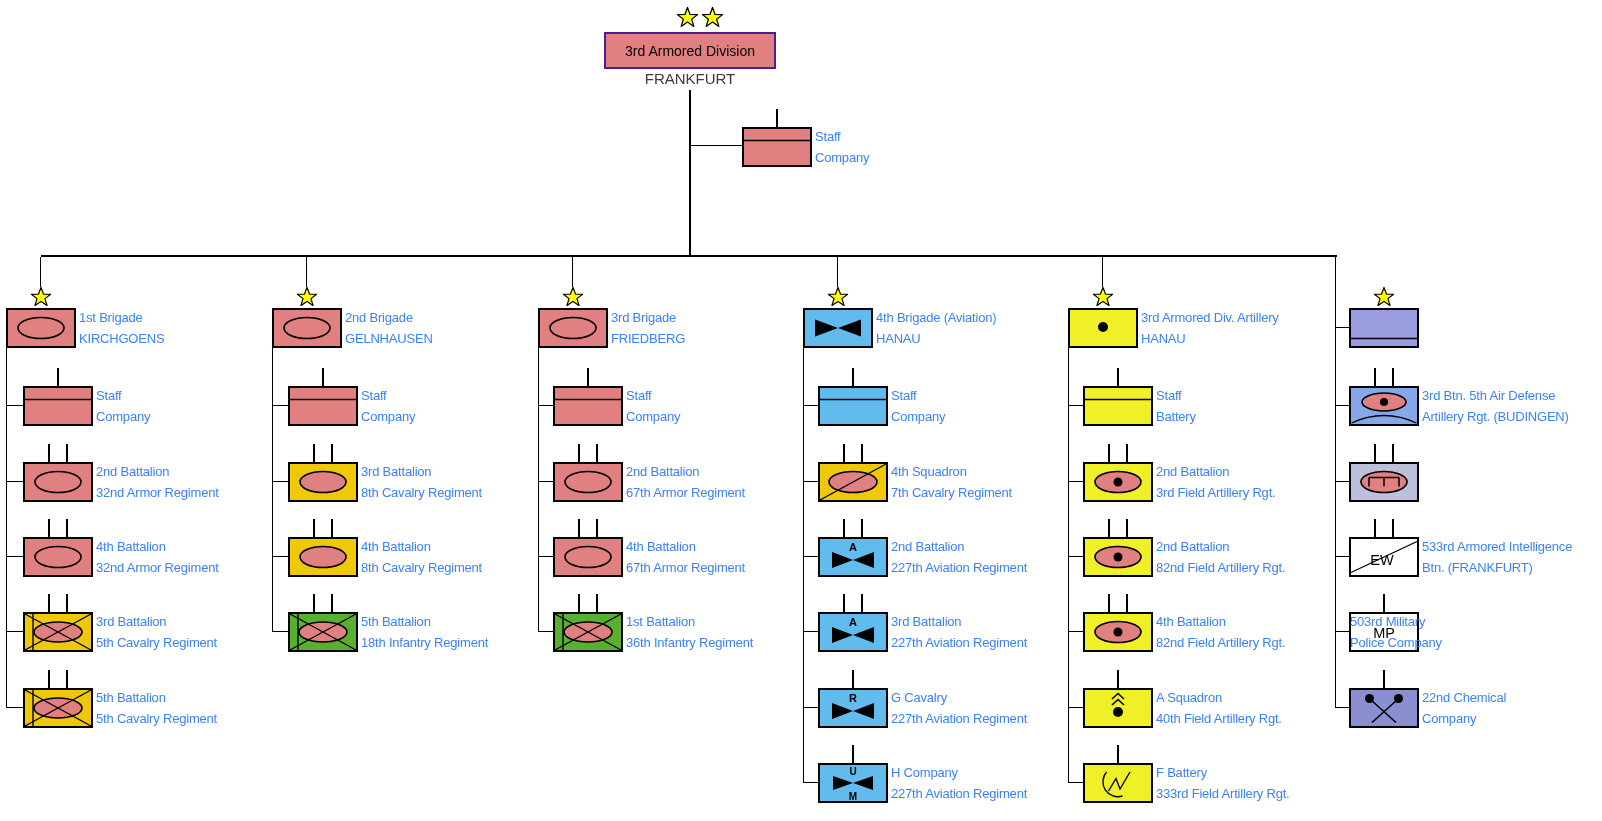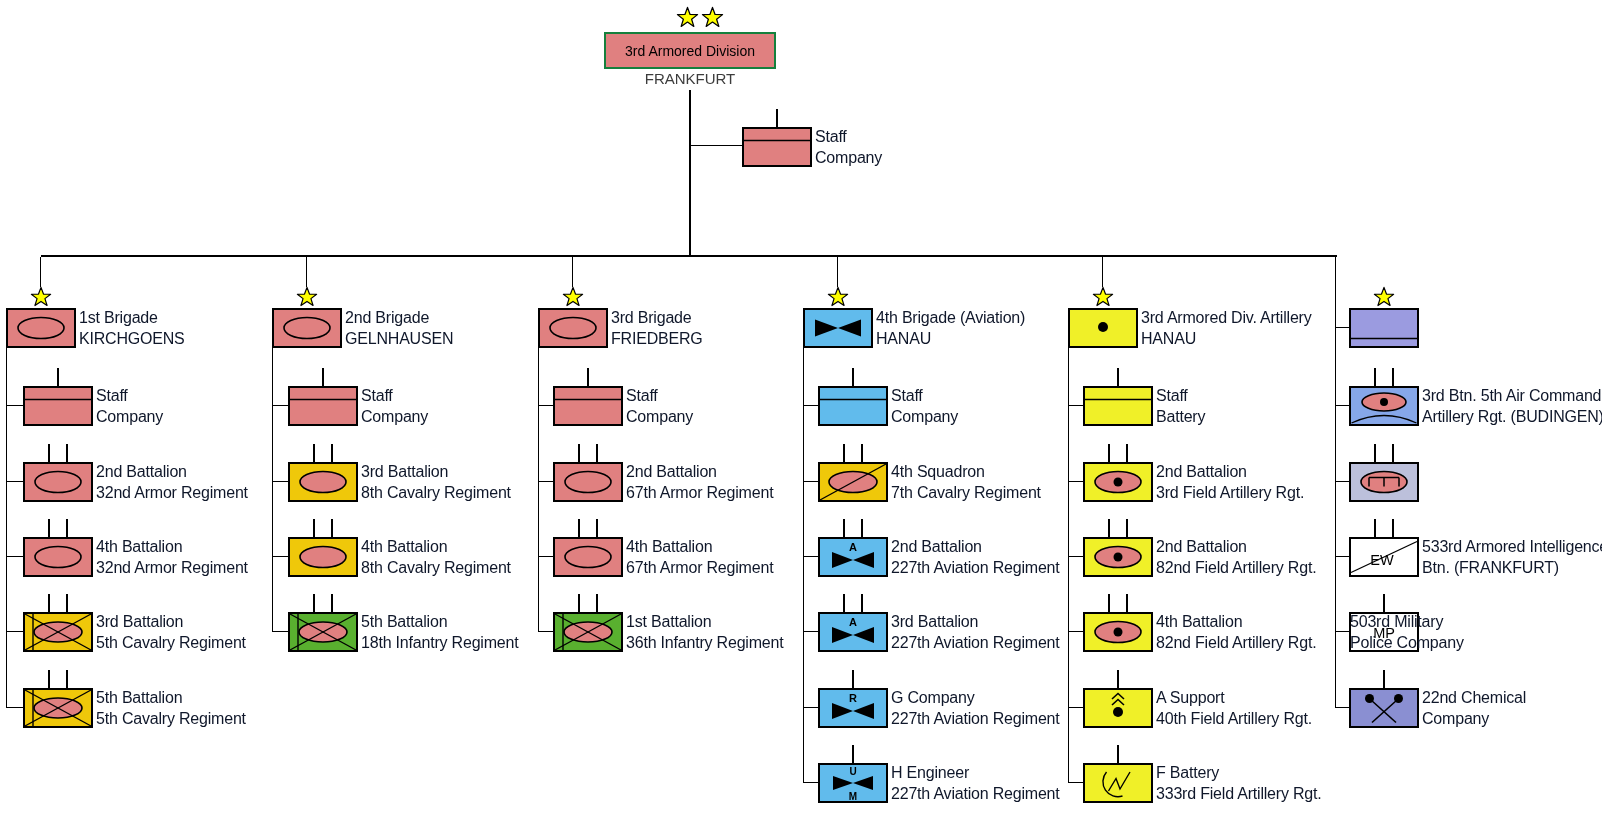--- a/index.html
+++ b/index.html
@@ -1,22 +1,22 @@
 <!DOCTYPE html>
 <html><head>
 <meta charset="utf-8">
 <style>
   html,body{margin:0;padding:0;background:#fff;}
   #chart{position:relative;width:1602px;height:821px;background:#ffffff;overflow:hidden;
          font-family:"Liberation Sans",sans-serif;}
   .line{position:absolute;background:#000;}
   .ubox{position:absolute;width:70px;height:40px;border:2px solid #000;box-sizing:border-box;}
   .ubox svg{position:absolute;left:0;top:0;width:66px;height:36px;overflow:visible;}
-  .lbl{position:absolute;font-size:16px;line-height:21px;color:#0f172a;white-space:nowrap;letter-spacing:-0.2px;}
-  .divbox{position:absolute;border:2px solid #15803d;box-sizing:border-box;display:flex;
+  .lbl{position:absolute;font-size:13px;line-height:21px;color:#3b82f6;white-space:nowrap;letter-spacing:-0.2px;}
+  .divbox{position:absolute;border:2px solid #4c1d95;box-sizing:border-box;display:flex;
           align-items:center;justify-content:center;font-size:14px;color:#000;}
   .cent{position:absolute;transform:translateX(-50%);font-size:15px;color:#3c3c3c;white-space:nowrap;}
   .star{position:absolute;}
 </style>
 </head>
 <body>
 
 <div id="chart">
     <svg class="star" style="left:676px;top:6px" width="23" height="23" viewBox="0 0 24 24">
       <path d="M12 1.5 L14.7 8.8 L22.5 9 L16.3 13.8 L18.6 21.3 L12 16.8 L5.4 21.3 L7.7 13.8 L1.5 9 L9.3 8.8 Z" fill="#FFFF00" stroke="#000" stroke-width="1.3" stroke-linejoin="round"></path>
@@ -318,35 +318,35 @@
     <div class="line" style="left:803px;top:707px;width:15px;height:1px"></div>
     <div class="line" style="left:852px;top:670px;width:2px;height:18px"></div>
     <div class="ubox" style="left:818px;top:688px;background:#61BBEC">
       <svg viewBox="0 0 66 36">
         <polygon points="12,13 12,29 33,21" fill="#000"></polygon>
         <polygon points="54,13 54,29 33,21" fill="#000"></polygon>
         <text x="33" y="11.5" text-anchor="middle" font-size="11" font-weight="bold" font-family="Liberation Sans, sans-serif" fill="#000">R</text>
       </svg>
     </div>
     <div class="lbl" style="left:891px;top:687px">
-      <div>G Company</div>
+      <div>G Cavalry</div>
       <div>227th Aviation Regiment</div>
     </div>
     <div class="line" style="left:803px;top:782px;width:15px;height:1px"></div>
     <div class="line" style="left:852px;top:745px;width:2px;height:18px"></div>
     <div class="ubox" style="left:818px;top:763px;background:#61BBEC">
       <svg viewBox="0 0 66 36">
         <polygon points="13,11 13,25 33,18" fill="#000"></polygon>
         <polygon points="53,11 53,25 33,18" fill="#000"></polygon>
         <text x="33" y="9.5" text-anchor="middle" font-size="10" font-weight="bold" font-family="Liberation Sans, sans-serif" fill="#000">U</text>
         <text x="33" y="35" text-anchor="middle" font-size="10" font-weight="bold" font-family="Liberation Sans, sans-serif" fill="#000">M</text>
       </svg>
     </div>
     <div class="lbl" style="left:891px;top:762px">
-      <div>H Engineer</div>
+      <div>H Company</div>
       <div>227th Aviation Regiment</div>
     </div>
     <div class="line" style="left:1102px;top:257px;width:1px;height:30px"></div>
     <svg class="star" style="left:1092px;top:286px" width="22" height="22" viewBox="0 0 24 24">
       <path d="M12 1.5 L14.7 8.8 L22.5 9 L16.3 13.8 L18.6 21.3 L12 16.8 L5.4 21.3 L7.7 13.8 L1.5 9 L9.3 8.8 Z" fill="#FFFF00" stroke="#000" stroke-width="1.3" stroke-linejoin="round"></path>
     </svg>
     <div class="ubox" style="left:1068px;top:308px;background:#F0F028">
       <svg viewBox="0 0 66 36">
         <circle cx="33" cy="17" r="5" fill="#000"></circle>
       </svg>
@@ -409,21 +409,21 @@
     <div class="line" style="left:1068px;top:707px;width:15px;height:1px"></div>
     <div class="line" style="left:1117px;top:670px;width:2px;height:18px"></div>
     <div class="ubox" style="left:1083px;top:688px;background:#F0F028">
       <svg viewBox="0 0 66 36">
         <circle cx="33" cy="22" r="5" fill="#000"></circle>
         <polyline points="27,9 33,3.5 39,9" fill="none" stroke="#000" stroke-width="1.6"></polyline>
         <polyline points="27,15 33,9.5 39,15" fill="none" stroke="#000" stroke-width="1.6"></polyline>
       </svg>
     </div>
     <div class="lbl" style="left:1156px;top:687px">
-      <div>A Support</div>
+      <div>A Squadron</div>
       <div>40th Field Artillery Rgt.</div>
     </div>
     <div class="line" style="left:1068px;top:782px;width:15px;height:1px"></div>
     <div class="line" style="left:1117px;top:745px;width:2px;height:18px"></div>
     <div class="ubox" style="left:1083px;top:763px;background:#F0F028">
       <svg viewBox="0 0 66 36">
         <path d="M 21.5 7 A 15 15 0 0 0 37.5 31" fill="none" stroke="#000" stroke-width="1.4"></path>
         <polyline points="23.5,26 31,13.5 35,24 45,7" fill="none" stroke="#000" stroke-width="1.4"></polyline>
       </svg>
     </div>
@@ -445,21 +445,21 @@
     <div class="line" style="left:1374px;top:368px;width:2px;height:18px"></div>
     <div class="line" style="left:1392px;top:368px;width:2px;height:18px"></div>
     <div class="ubox" style="left:1349px;top:386px;background:#86A7E9">
       <svg viewBox="0 0 66 36">
         <path d="M 0.5 35 Q 33 20 65.5 35" fill="none" stroke="#000" stroke-width="1.3"></path>
         <ellipse cx="33" cy="14" rx="22" ry="9" fill="#E08080" stroke="#000" stroke-width="1.6"></ellipse>
         <circle cx="33" cy="14" r="4" fill="#000"></circle>
       </svg>
     </div>
     <div class="lbl" style="left:1422px;top:385px">
-      <div>3rd Btn. 5th Air Command</div>
+      <div>3rd Btn. 5th Air Defense</div>
       <div>Artillery Rgt. (BUDINGEN)</div>
     </div>
     <div class="line" style="left:1335px;top:481px;width:14px;height:1px"></div>
     <div class="line" style="left:1374px;top:444px;width:2px;height:18px"></div>
     <div class="line" style="left:1392px;top:444px;width:2px;height:18px"></div>
     <div class="ubox" style="left:1349px;top:462px;background:#BCC0DB">
       <svg viewBox="0 0 66 36">
         <ellipse cx="33" cy="18" rx="23" ry="10.5" fill="#E08080" stroke="#000" stroke-width="1.6"></ellipse>
         <line x1="18" y1="13.5" x2="48" y2="13.5" stroke="#000" stroke-width="1.5"></line>
         <line x1="18" y1="13.5" x2="18" y2="22.5" stroke="#000" stroke-width="1.5"></line>

